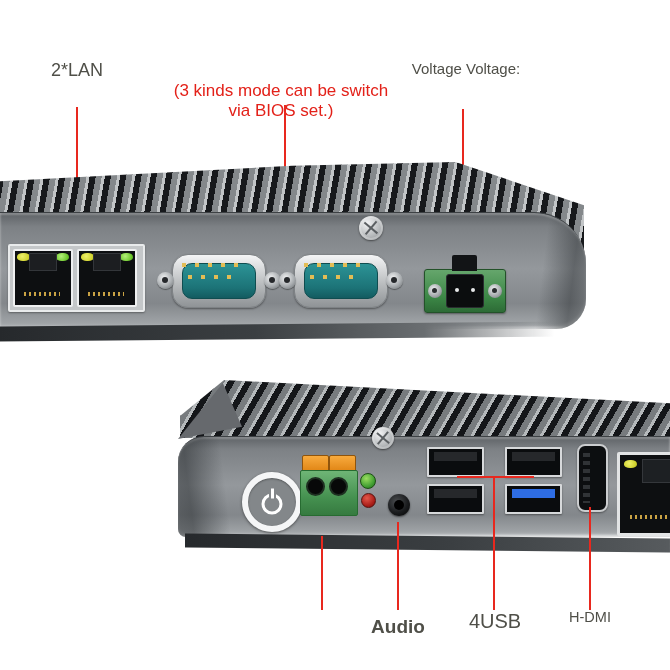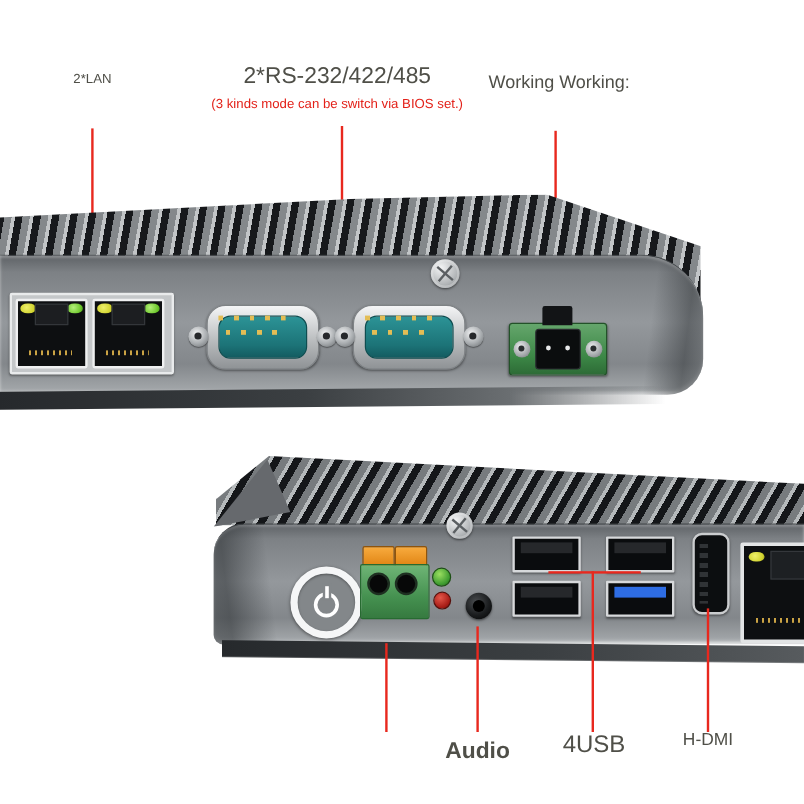--- a/index.html
+++ b/index.html
@@ -105,27 +105,26 @@
   .lanb{position:absolute;width:70px;height:78px;background:#0d0f11;border:3px solid #e2e4e5;border-radius:2px;}
   .lanb .tab{position:absolute;left:22px;top:4px;width:30px;height:22px;background:#1d2023;border:1px solid #34373b;}
   .lanb .pins{position:absolute;left:10px;bottom:14px;width:44px;height:4px;
               background:repeating-linear-gradient(90deg,#caa344 0 2px,rgba(0,0,0,0) 2px 5px);}
 </style>
 </head>
 <body>
 
 <div class="canvas">
 
-  <div class="lbl" style="left:37px;top:60px;width:80px;font-size:11px;">2*LAN</div>
-
-  <div class="lbl" style="left:174px;top:53px;width:214px;font-size:19px;">2*RS-232/422/485</div>
-  <div class="lbl note" style="left:166px;top:81px;width:230px;font-size:11px;">(3 kinds mode can be switch via BIOS set.)</div>
+  <div class="lbl" style="left:37px;top:60px;width:80px;font-size:18px;">2*LAN</div>
+
+  <div class="lbl note" style="left:166px;top:81px;width:230px;font-size:17px;">(3 kinds mode can be switch via BIOS set.)</div>
 
   <div class="lbl" style="left:404px;top:59px;width:124px;font-size:15px;line-height:20px;">
-    <span class="ln">Working Working:</span>
+    <span class="ln">Voltage Voltage:</span>
   </div>
 
   <div class="leader" style="left:76px;top:107px;height:176px;"></div>
   <div class="leader" style="left:284px;top:105px;height:177px;"></div>
   <div class="leader h" style="left:221px;top:280px;width:123px;"></div>
   <div class="leader" style="left:462px;top:109px;height:181px;"></div>
 
   <div class="dev dev1" style="left:0;top:162px;width:590px;height:185px;">
     <div class="fins" style="left:0;top:0;width:584px;height:96px;
          clip-path:polygon(0 20%,50% 4%,78% 0,100% 45%,100% 100%,0 100%);"></div>

